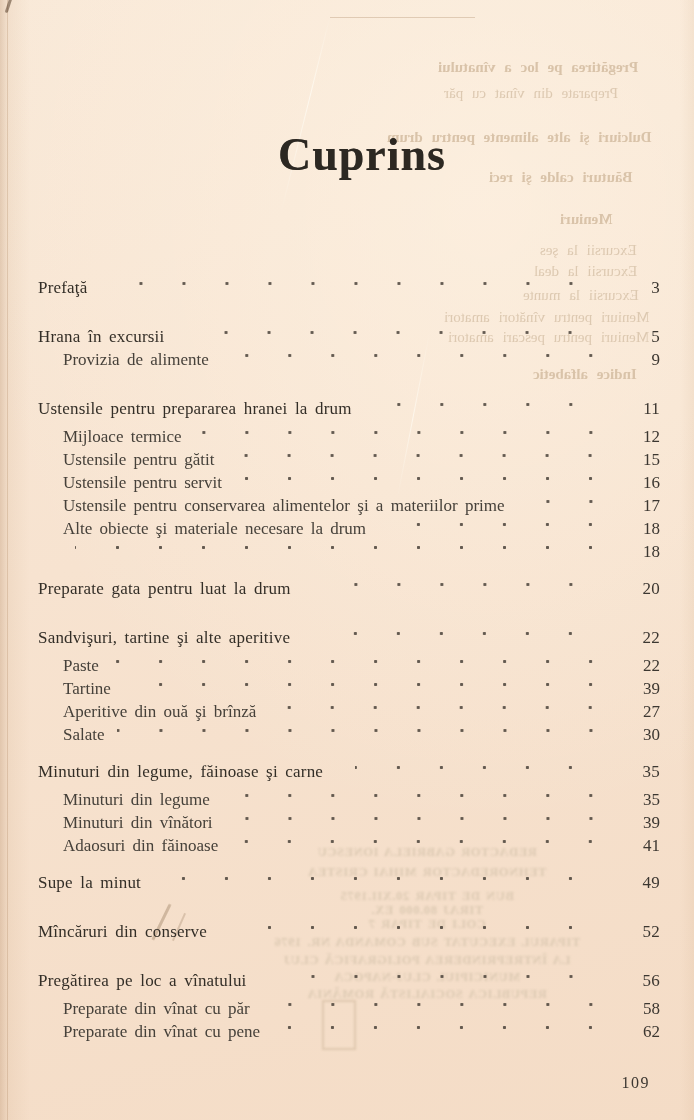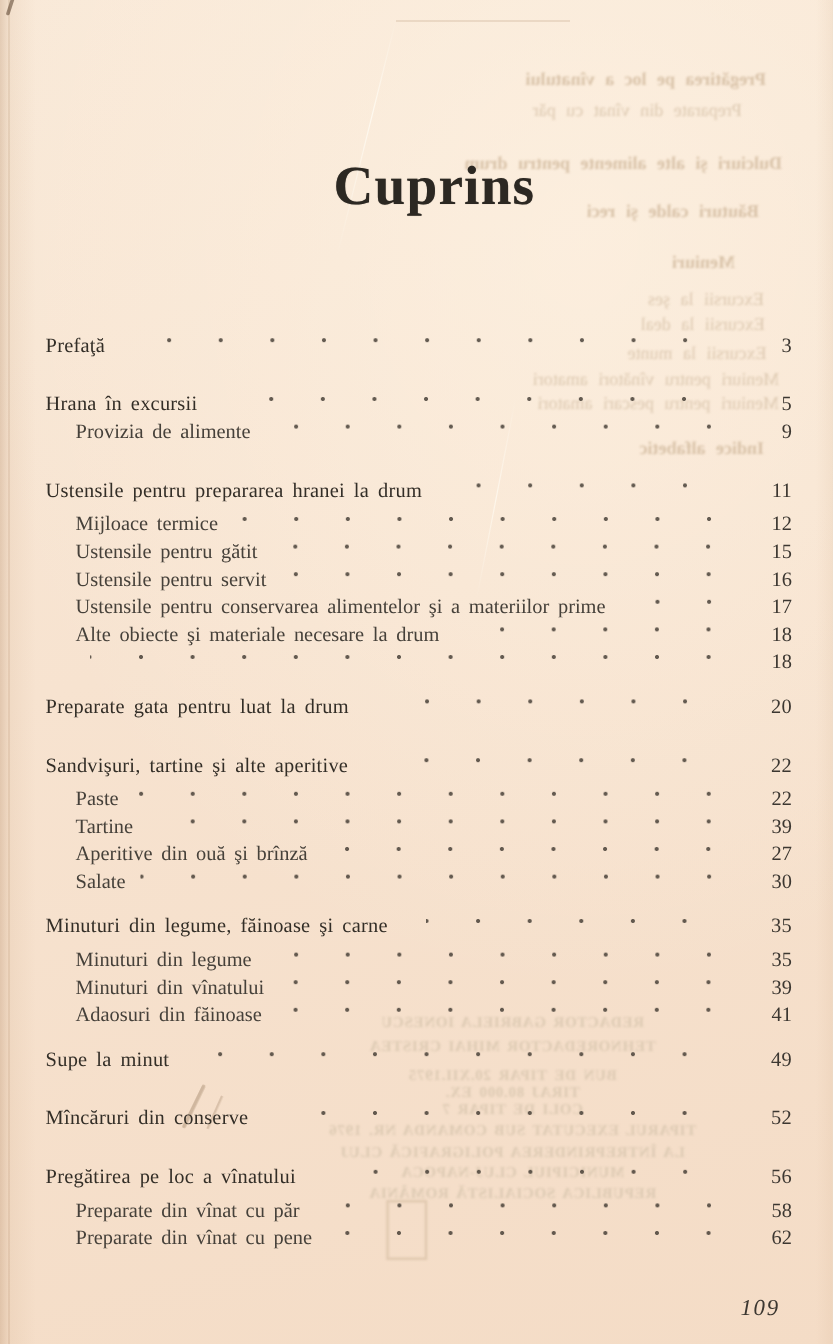--- a/index.html
+++ b/index.html
@@ -81,22 +81,22 @@
   .row.gap-md{margin-top:14px;justify-content:space-between;}
   .row.gap-lg{margin-top:26px;}
   .lbl{white-space:nowrap;}
   .leader{
     flex:1;align-self:stretch;min-width:16px;margin-left:12px;
     background-image:radial-gradient(circle, rgba(62,55,47,.8) 1.3px, rgba(0,0,0,0) 2px);
     background-size:43px 23px;background-repeat:repeat-x;
     background-position:right 6px bottom 4px;
   }
   .pg{width:42px;text-align:right;color:#3c3731;}
-  .folio{position:absolute;right:44px;bottom:18px;font-style:italic;
-    font-size:19px;letter-spacing:1.5px;color:#3c3731;}
+  .folio{position:absolute;right:44px;bottom:28px;
+    font-size:16px;letter-spacing:1.5px;color:#3c3731;}
 </style>
 </head>
 <body>
 
 <div class="page">
 
   <div class="bleed">
     <div id="bt-toc">
         <div class="bt b">Pregătirea pe loc a vînatului</div>
         <div class="bt">Preparate din vînat cu păr</div>
@@ -219,21 +219,21 @@
     <span class="lbl">Minuturi din legume, făinoase şi carne</span>
     <span class="leader"></span>
     <span class="pg">35</span>
   </div>
       <div class="row lvl1 gap-sm">
     <span class="lbl">Minuturi din legume</span>
     <span class="leader"></span>
     <span class="pg">35</span>
   </div>
       <div class="row lvl1 gap-none">
-    <span class="lbl">Minuturi din vînatului</span>
+    <span class="lbl">Minuturi din vînători</span>
     <span class="leader"></span>
     <span class="pg">39</span>
   </div>
       <div class="row lvl1 gap-none">
     <span class="lbl">Adaosuri din făinoase</span>
     <span class="leader"></span>
     <span class="pg">41</span>
   </div>
       <div class="row lvl0 gap-md bold">
     <span class="lbl">Supe la minut</span>

